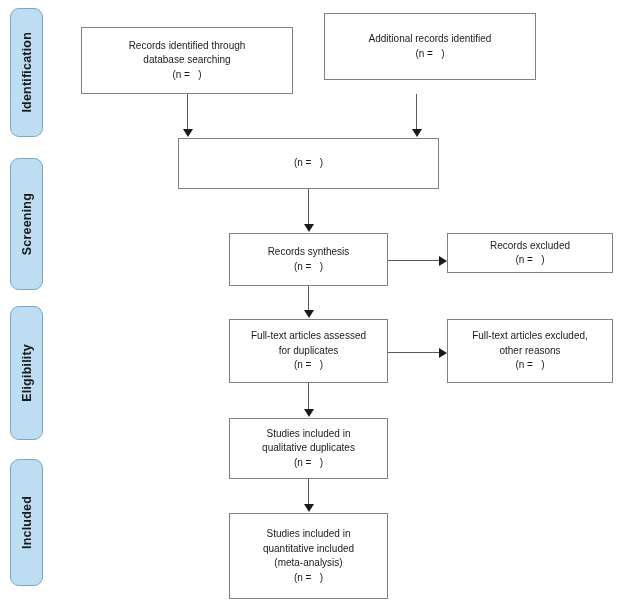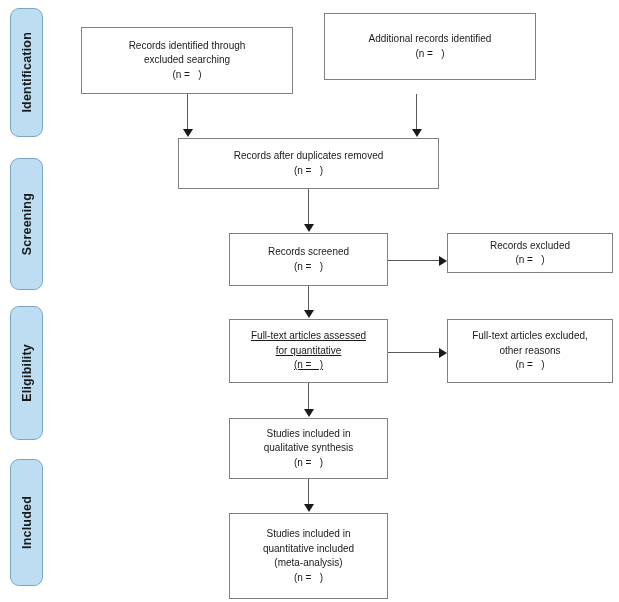--- a/index.html
+++ b/index.html
@@ -102,80 +102,79 @@
   <div class="stage-tab" style="left:10px; top:306px; width:33px; height:134px;">
     <span class="stage-label">Eligibility</span>
   </div>
 
   <div class="stage-tab" style="left:10px; top:459px; width:33px; height:127px;">
     <span class="stage-label">Included</span>
   </div>
 
   <div class="flow-box" style="left:81px; top:27px; width:212px; height:67px;">
     <span class="line">Records identified through</span>
-    <span class="line">excluded searching</span>
+    <span class="line">database searching</span>
     <span class="line">(n =   )</span>
   </div>
 
   <div class="flow-box" style="left:324px; top:13px; width:212px; height:67px;">
     <span class="line">Additional records identified</span>
     <span class="line">(n =   )</span>
   </div>
 
   <div class="vline" style="left:187px; top:94px; height:37px;"></div>
   <div class="arrow-down" style="left:183px; top:129px;"></div>
 
   <div class="vline" style="left:416px; top:94px; height:37px;"></div>
   <div class="arrow-down" style="left:412px; top:129px;"></div>
 
   <div class="flow-box" style="left:178px; top:138px; width:261px; height:51px;">
-    <span class="line">Records after duplicates removed</span>
     <span class="line">(n =   )</span>
   </div>
 
   <div class="vline" style="left:308px; top:189px; height:37px;"></div>
   <div class="arrow-down" style="left:304px; top:224px;"></div>
 
   <div class="flow-box" style="left:229px; top:233px; width:159px; height:53px;">
-    <span class="line">Records screened</span>
+    <span class="line">Records synthesis</span>
     <span class="line">(n =   )</span>
   </div>
 
   <div class="flow-box" style="left:447px; top:233px; width:166px; height:40px;">
     <span class="line">Records excluded</span>
     <span class="line">(n =   )</span>
   </div>
 
   <div class="hline" style="left:388px; top:260px; width:51px;"></div>
   <div class="arrow-right" style="left:439px; top:256px;"></div>
 
   <div class="vline" style="left:308px; top:286px; height:26px;"></div>
   <div class="arrow-down" style="left:304px; top:310px;"></div>
 
-  <div class="flow-box" style="left:229px; top:319px; width:159px; height:64px;text-decoration:underline;">
+  <div class="flow-box" style="left:229px; top:319px; width:159px; height:64px;">
     <span class="line">Full-text articles assessed</span>
-    <span class="line">for quantitative</span>
+    <span class="line">for duplicates</span>
     <span class="line">(n =   )</span>
   </div>
 
   <div class="flow-box" style="left:447px; top:319px; width:166px; height:64px;">
     <span class="line">Full-text articles excluded,</span>
     <span class="line">other reasons</span>
     <span class="line">(n =   )</span>
   </div>
 
   <div class="hline" style="left:388px; top:352px; width:51px;"></div>
   <div class="arrow-right" style="left:439px; top:348px;"></div>
 
   <div class="vline" style="left:308px; top:383px; height:28px;"></div>
   <div class="arrow-down" style="left:304px; top:409px;"></div>
 
   <div class="flow-box" style="left:229px; top:418px; width:159px; height:61px;">
     <span class="line">Studies included in</span>
-    <span class="line">qualitative synthesis</span>
+    <span class="line">qualitative duplicates</span>
     <span class="line">(n =   )</span>
   </div>
 
   <div class="vline" style="left:308px; top:479px; height:27px;"></div>
   <div class="arrow-down" style="left:304px; top:504px;"></div>
 
   <div class="flow-box" style="left:229px; top:513px; width:159px; height:86px;">
     <span class="line">Studies included in</span>
     <span class="line">quantitative included</span>
     <span class="line">(meta-analysis)</span>

